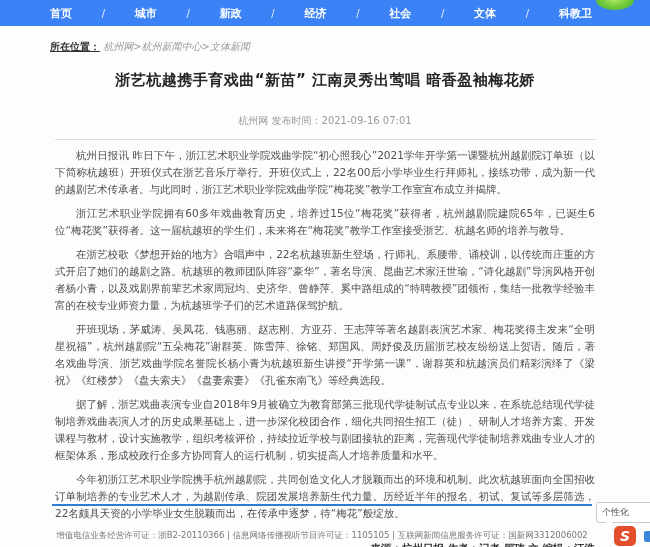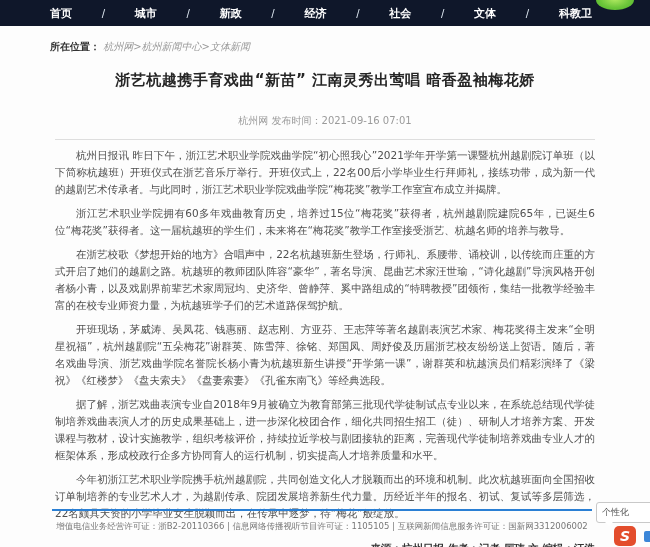--- a/index.html
+++ b/index.html
@@ -2,34 +2,34 @@
 <html><head>
 <meta charset="utf-8">
 <style>
   html,body { margin:0; padding:0; background:#fff; }
   .page {
     position:relative; width:650px; height:547px; overflow:hidden;
     background:#fdfdfd; font-family:"DejaVu Sans", sans-serif;
   }
   
   .topnav {
-    position:relative; height:26px; background:#0f172a;
+    position:relative; height:26px; background:#3b82f6;
     display:flex; align-items:center; justify-content:space-between;
     padding:0 58px 0 50px; z-index:2;
   }
   .topnav .nav-item { color:#fff; font-size:11px; font-weight:bold; cursor:pointer; white-space:nowrap; }
   .topnav .nav-sep { color:#e8f2fb; font-size:10px; }
   .green-blob {
     position:absolute; top:-10px; right:16px; width:38px; height:20px;
     border-radius:50%; z-index:5;
     background:radial-gradient(ellipse at 50% 45%, #b2ea62 0%, #6cc63a 55%, #4cb02a 100%);
   }
   
   .crumb { padding:14px 0 0 50px; font-size:10px; }
-  .crumb .crumb-label { color:#333; font-weight:bold; }
+  .crumb .crumb-label { color:#333; font-weight:bold;text-decoration:underline; }
   .crumb .crumb-path { color:#999; cursor:pointer;font-style:italic; }
   
   .article { width:540px; margin:0 auto; }
   .art-title {
     margin-top:17px; text-align:center; font-size:15px; font-weight:bold;
     color:#262626; letter-spacing:0.5px;
   }
   .art-meta {
     margin-top:24px; padding-bottom:11px; text-align:center;
     font-size:10px; color:#9a9a9a; border-bottom:1px solid #dedede;
@@ -38,22 +38,22 @@
   .art-body p {
     margin:7px 0; text-indent:2em; text-align:justify;
     font-size:10.5px; line-height:17px; color:#4f4f4f;
   }
   .byline {
     margin-top:20px; text-align:right; font-size:10.5px;
     font-weight:bold; color:#333;
   }
   
   .page-footer {
-    position:absolute; left:52px; bottom:14px; width:540px;
-    border-top:2px solid #2a7fd4; padding-top:8px;
+    position:absolute; left:52px; bottom:5px; width:540px;
+    border-top:2px solid #2a7fd4; padding-top:22px;
     text-align:center; font-size:8.5px; color:#777; line-height:14px;
   }
   
   .float-tip {
     position:absolute; right:-18px; bottom:24px; width:60px;
     background:#fff; border:1px solid #c9c9c9; border-radius:3px;
     padding:3px 5px; font-size:9px; color:#555; z-index:6; white-space:nowrap;
   }
   .float-tip:after {
     content:""; position:absolute; left:8px; bottom:-4px;

